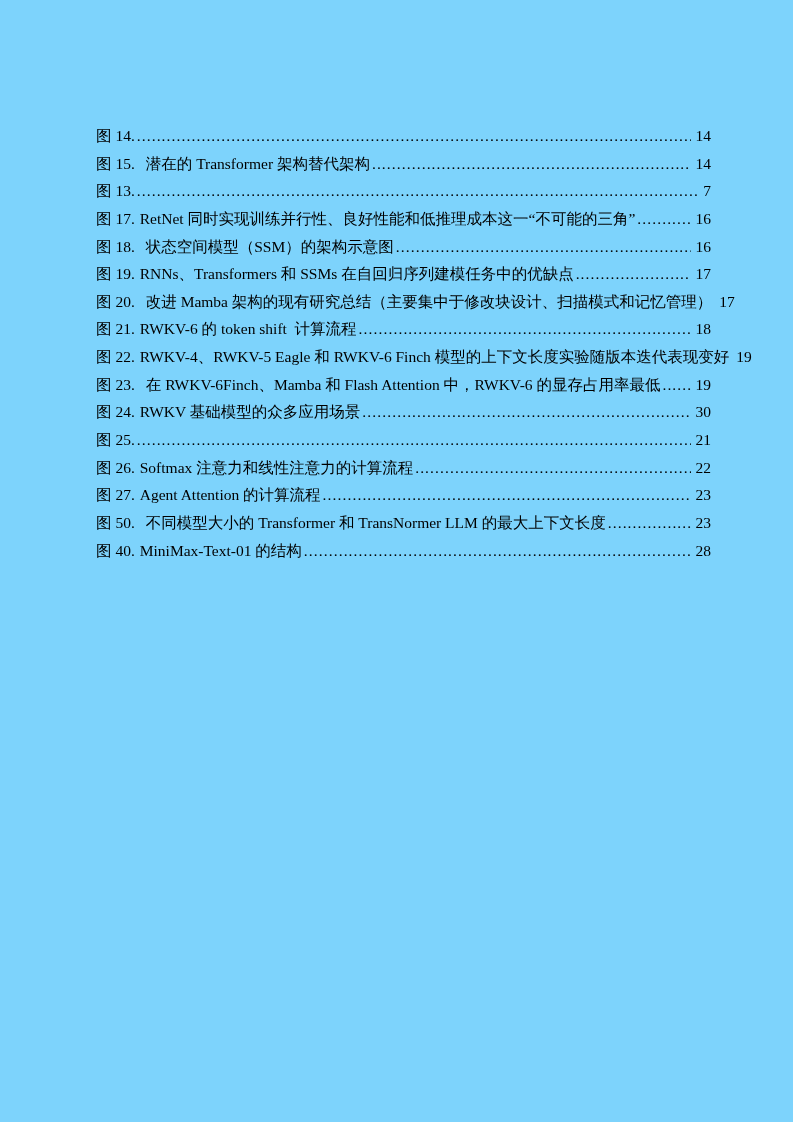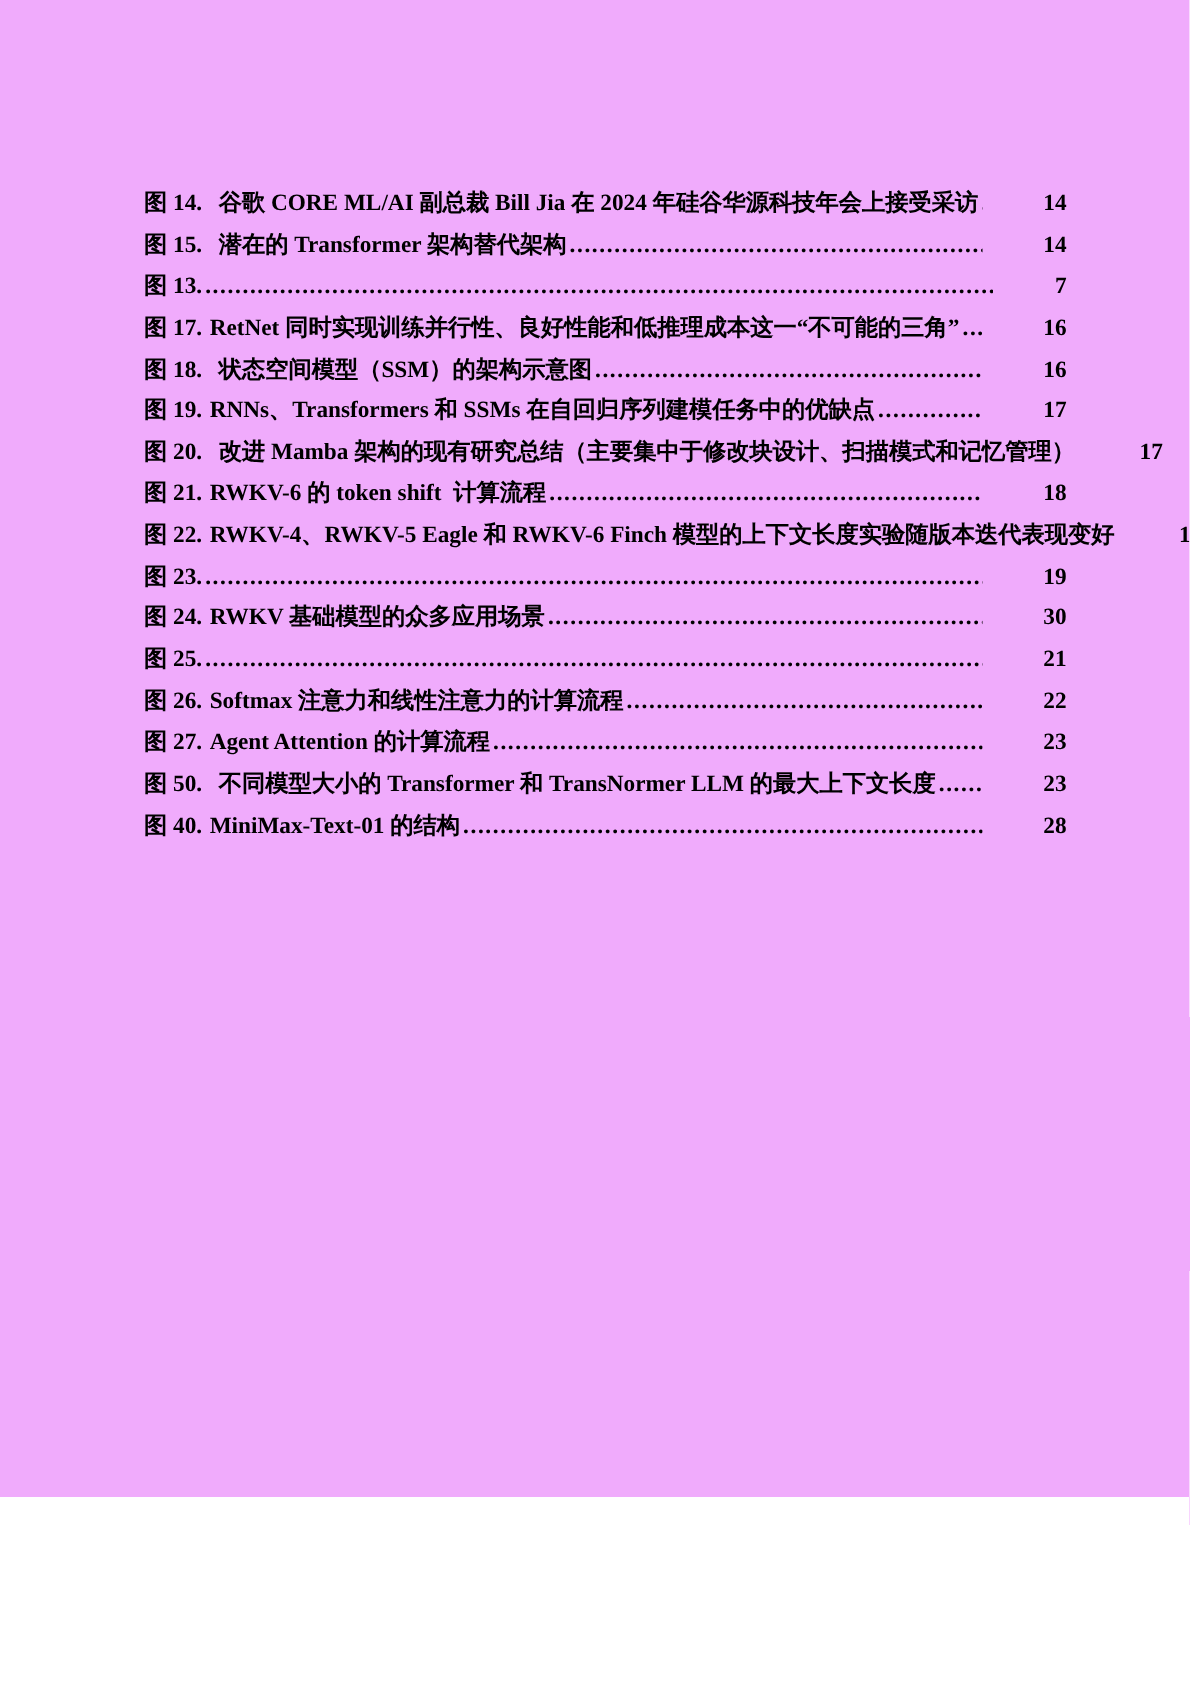--- a/index.html
+++ b/index.html
@@ -3,25 +3,25 @@
 <meta charset="utf-8">
 <style>
   html, body {
     margin: 0;
     padding: 0;
     background: #ffffff;
   }
   .page {
     position: relative;
     width: 793px;
-    height: 998px;
-    background: #f0abfc;
+    height: 1122px;
+    background: #7dd3fc;
     overflow: hidden;
     font-family: "Liberation Serif", "DejaVu Serif", serif;
-    font-weight: 700;
+    font-weight: 400;
     color: #000000;
   }
   .toc {
     position: absolute;
     top: 122px;
     left: 96px;
     right: 82px;
   }
   .toc-row {
     display: flex;
@@ -48,31 +48,29 @@
     min-width: 0;
     overflow: hidden;
     white-space: nowrap;
     letter-spacing: 1.1px;
     margin-left: 2px;
   }
   .pagenum {
     flex: 0 0 auto;
     padding-left: 5px;
     text-align: center;
-    margin-left: 36px;
   }
 </style>
 </head>
 <body>
 
 <div class="page">
   <div class="toc">
       <div class="toc-row">
         <span class="label">图 14.</span>
-        <span class="title wide">谷歌 CORE ML/AI 副总裁 Bill Jia 在 2024 年硅谷华源科技年会上接受采访</span>
         <span class="dots">................................................................................................................................................................................................................................................</span>
         <span class="pagenum">14</span>
       </div>
       <div class="toc-row">
         <span class="label">图 15.</span>
         <span class="title wide">潜在的 Transformer 架构替代架构</span>
         <span class="dots">................................................................................................................................................................................................................................................</span>
         <span class="pagenum">14</span>
       </div>
       <div class="toc-row">
@@ -111,20 +109,21 @@
         <span class="pagenum">18</span>
       </div>
       <div class="toc-row">
         <span class="label">图 22.</span>
         <span class="title">RWKV-4、RWKV-5 Eagle 和 RWKV-6 Finch 模型的上下文长度实验随版本迭代表现变好</span>
         <span class="dots">................................................................................................................................................................................................................................................</span>
         <span class="pagenum">19</span>
       </div>
       <div class="toc-row">
         <span class="label">图 23.</span>
+        <span class="title wide">在 RWKV-6Finch、Mamba 和 Flash Attention 中，RWKV-6 的显存占用率最低</span>
         <span class="dots">................................................................................................................................................................................................................................................</span>
         <span class="pagenum">19</span>
       </div>
       <div class="toc-row">
         <span class="label">图 24.</span>
         <span class="title">RWKV 基础模型的众多应用场景</span>
         <span class="dots">................................................................................................................................................................................................................................................</span>
         <span class="pagenum">30</span>
       </div>
       <div class="toc-row">

